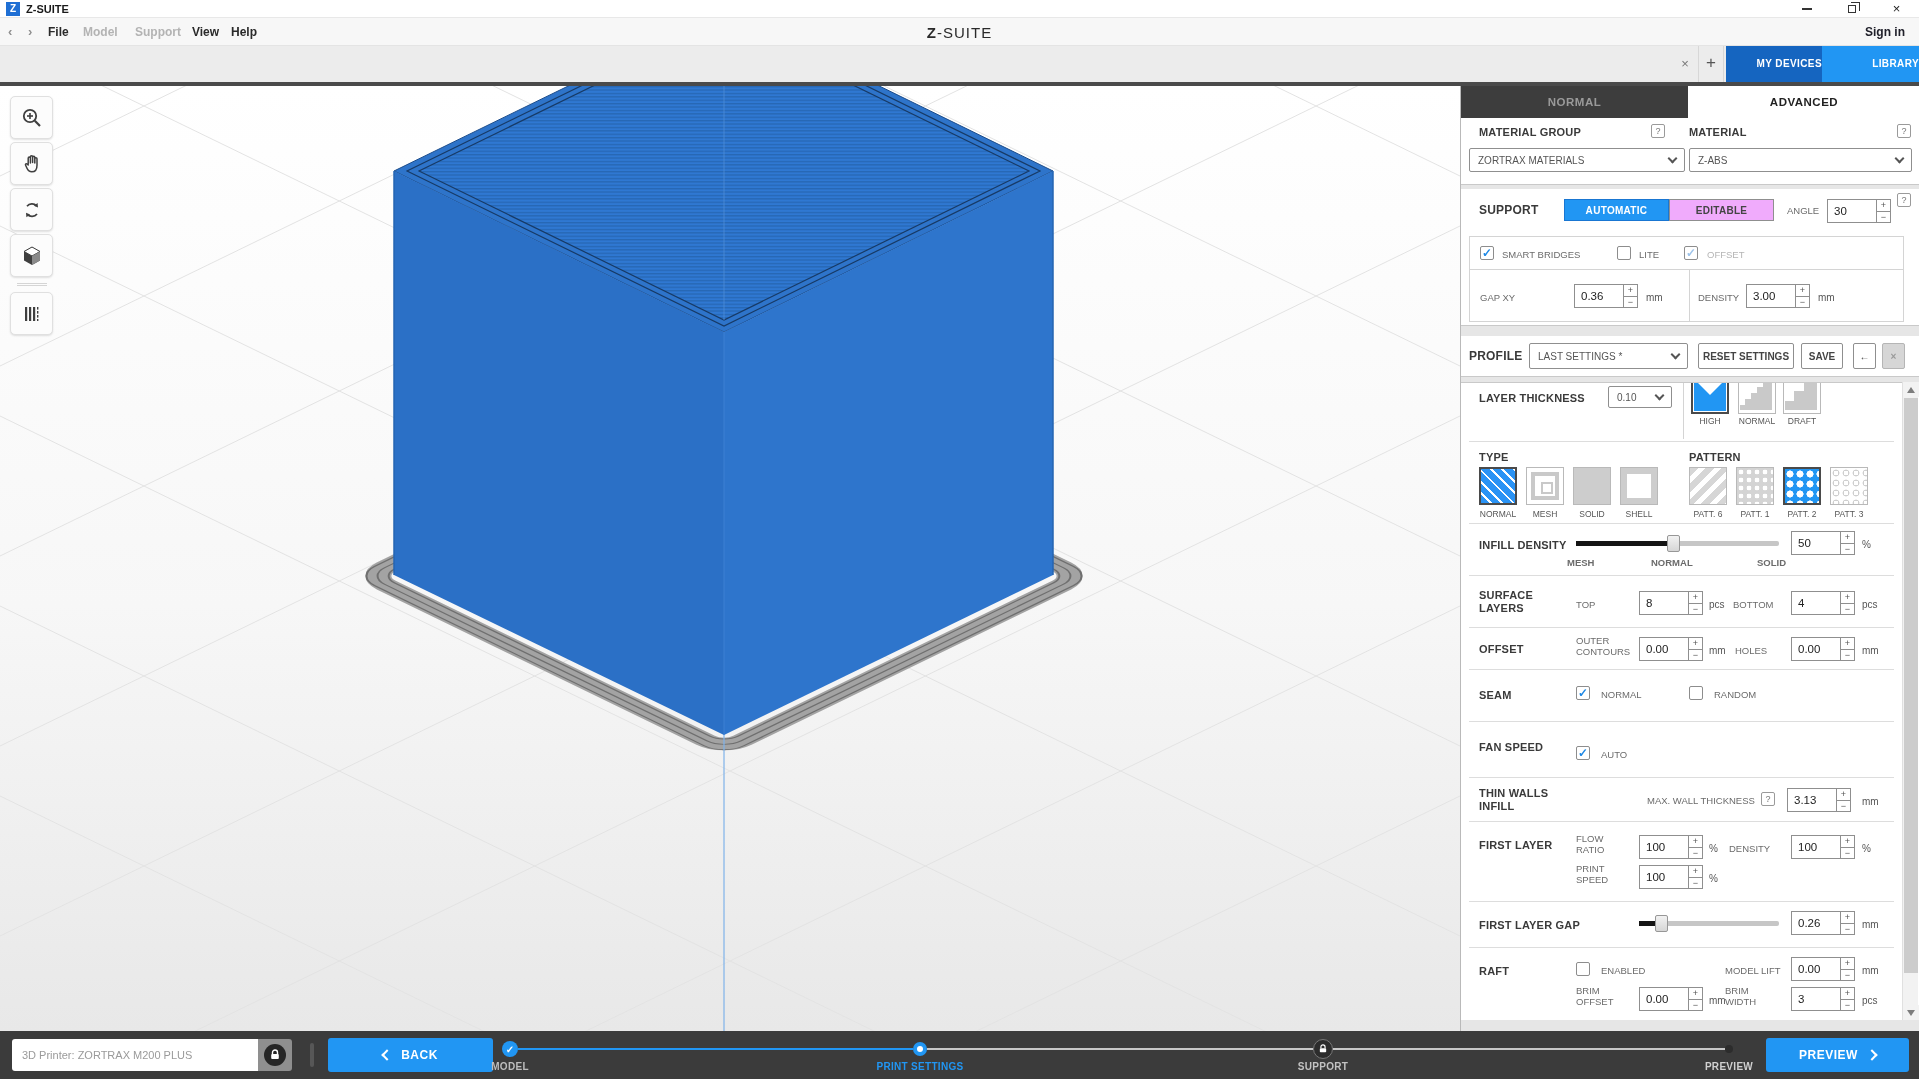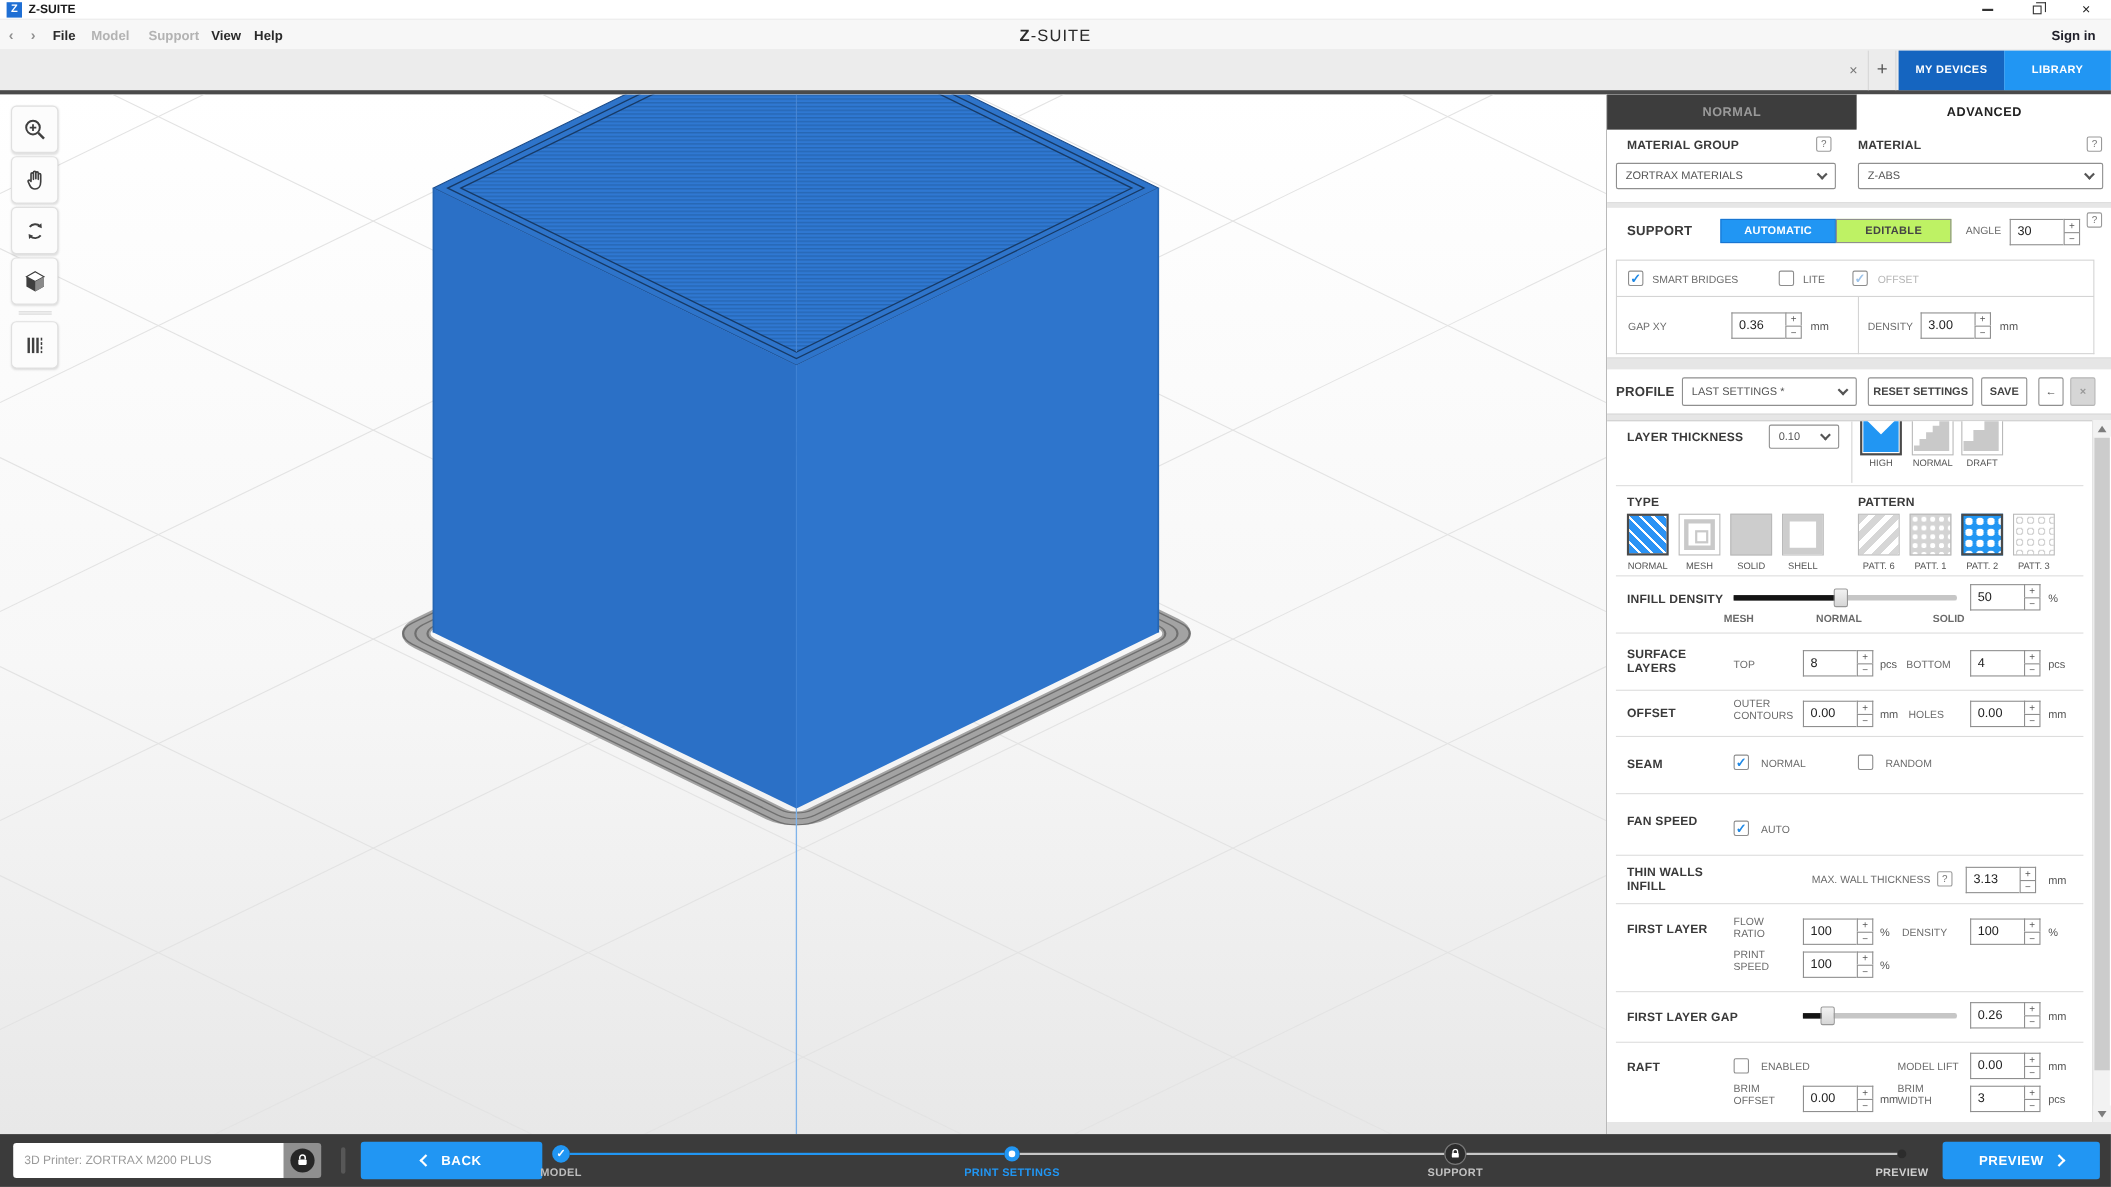--- a/index.html
+++ b/index.html
@@ -23,21 +23,21 @@
   .mitem.dis{color:#b3b3b3}
   .brand{position:absolute;left:0;right:0;top:6px;text-align:center;font-size:15px;color:#2a2a2a;letter-spacing:1px}
   .brand .bz{font-weight:bold}
   .signin{position:absolute;right:14px;top:7px;font-size:12px;font-weight:bold;color:#20202a}
 
   
   .tabbar{position:absolute;left:0;top:46px;width:1919px;height:40px;background:#ececec;border-bottom:4px solid #4a4a4a}
   .doctab{position:absolute;left:0;top:0;width:1666px;height:36px;text-align:center;line-height:36px;font-size:11px;color:#555}
   .tab-close{position:absolute;left:1672px;top:0;width:26px;height:36px;text-align:center;line-height:36px;font-size:13px;color:#777}
   .tab-add{position:absolute;left:1698px;top:0;width:26px;height:36px;text-align:center;line-height:34px;font-size:17px;color:#555;border-left:1px solid #d7d7d7;border-right:1px solid #d7d7d7}
-  .tabbtn{position:absolute;top:0;height:36px;color:#fff;font-size:10px;font-weight:bold;text-align:center;line-height:36px;letter-spacing:.4px}
+  .tabbtn{position:absolute;top:0;height:36px;color:#fff;font-size:10px;font-weight:bold;text-align:right;line-height:36px;letter-spacing:.4px}
 
   
   .viewport{position:absolute;left:0;top:86px;width:1460px;height:945px;background:linear-gradient(180deg,#ffffff 0%,#f7f7f7 55%,#e8e8e8 100%);overflow:hidden}
   .toolbar{position:absolute;left:10px;top:96px;width:44px}
   .tbtn{width:43px;height:43px;background:#fcfcfc;border:1px solid #e0e0e0;border-radius:5px;box-shadow:0 1px 2px rgba(0,0,0,.12);margin-bottom:3px;display:flex;align-items:center;justify-content:center}
   .tb-div{width:30px;margin:6px auto;border-top:1px solid #d5d5d5;border-bottom:1px solid #d5d5d5;height:3px}
 
   
   .panel{position:absolute;left:1460px;top:86px;width:459px;height:945px;background:#fff;border-left:1px solid #b9b9b9}
   .ptab{position:absolute;top:0;height:32px;text-align:center;line-height:32px;font-size:11.5px;font-weight:bold;letter-spacing:.5px}
@@ -54,21 +54,21 @@
   .chev{width:7px;height:7px;border-right:2px solid #555;border-bottom:2px solid #555;transform:rotate(45deg);margin-top:-4px}
   .spin{position:absolute;width:64px;height:24px;display:flex}
   .spin .v{width:49px;height:24px;border:1px solid #8f8f8f;border-right:none;background:#fff;font-size:11.5px;color:#222;line-height:22px;padding-left:6px}
   .spin .btns{width:15px;display:flex;flex-direction:column}
   .spin .btns span{height:12px;border:1px solid #8f8f8f;font-size:9px;color:#555;text-align:center;line-height:10px;background:#fff}
   .spin .btns span:first-child{border-bottom:none}
   .cb{position:absolute;width:14px;height:14px;border:1px solid #8d8d8d;border-radius:2px;background:#fff;text-align:center}
   .cb .tick{color:#1e88e5;font-size:12px;font-weight:bold;line-height:13px;display:block}
   .cb.dis .tick{color:#9dc3ea}
   .btn-blue{background:#2196f3;color:#fff;border:1px solid #1976d2}
-  .btn-white{background:#bef264;color:#444;border:1px solid #8f8f8f}
+  .btn-white{background:#f0abfc;color:#444;border:1px solid #8f8f8f}
   .pbtn{position:absolute;height:22px;font-size:10px;font-weight:bold;text-align:center;line-height:21px;letter-spacing:.3px}
   .pbtn2{position:absolute;height:26px;font-size:10px;font-weight:bold;text-align:center;line-height:25px;background:#fff;border:1px solid #8f8f8f;border-radius:2px;color:#444}
   .vline{position:absolute;width:1px;background:#d4d4d4}
   .subbox{position:absolute;border:1px solid #d4d4d4}
   .scrollcard{position:absolute;left:0;top:296px;width:441px;height:638px;background:#fff;overflow:hidden;border-top:1px solid #c9c9c9}
   .rowline{position:absolute;left:8px;width:425px;height:1px;background:#ddd}
   .ico{position:absolute;width:38px;height:38px;border:1px solid #b9b9b9;background:#fff}
   .ico.sel{border:2px solid #4a4a4a}
   .icolbl{position:absolute;width:46px;text-align:center;font-size:8.5px;color:#555}
   .ico-normal{background:repeating-linear-gradient(45deg,#2a93f5 0 6px,#fff 6px 8px)}
@@ -235,21 +235,21 @@
     </div>
   </div>
 
   <div class="panel">
     <div class="ptab dark">NORMAL</div>
     <div class="ptab lite">ADVANCED</div>
 
     <div class="card" style="top:32px;height:67px">
       <span class="lbl" style="left:18px;top:8px">MATERIAL GROUP</span>
       <span class="help" style="left:190px;top:6px">?</span>
-      <div class="dd" style="left:8px;top:30px;width:200px">
+      <div class="dd" style="left:8px;top:30px;width:216px">
         <span class="txt">ZORTRAX MATERIALS</span>
           <span class="chev"></span>
       </div>
       <span class="lbl" style="left:228px;top:8px">MATERIAL</span>
       <span class="help" style="left:436px;top:6px">?</span>
       <div class="dd" style="left:228px;top:30px;width:223px">
         <span class="txt">Z-ABS</span>
           <span class="chev"></span>
       </div>
     </div>

